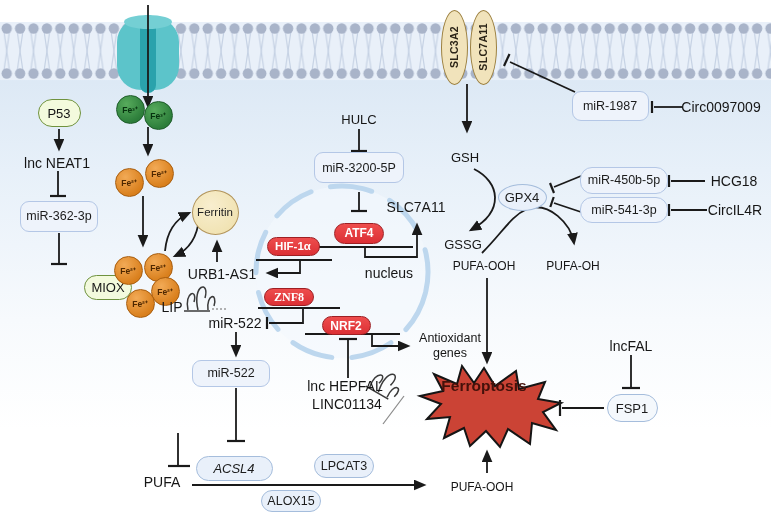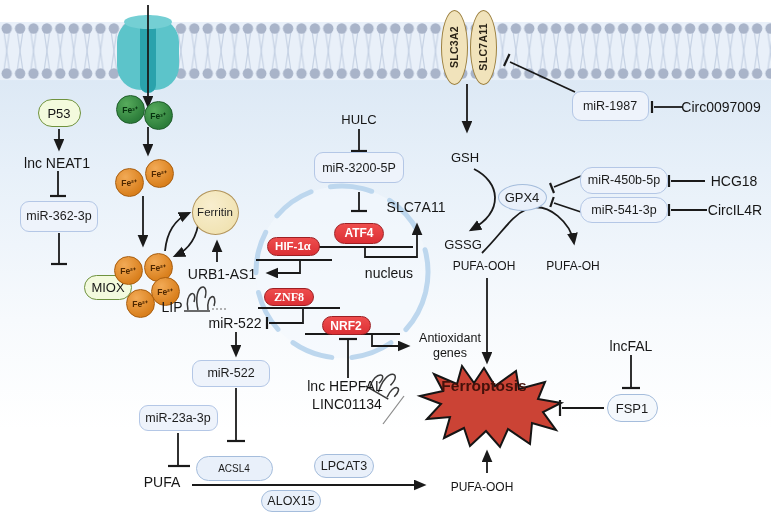--- a/index.html
+++ b/index.html
@@ -188,22 +188,21 @@
   <div class="lbl" style="left:734px;top:181px;">HCG18</div>
   <div class="lbl" style="left:735px;top:210px;">CircIL4R</div>
 
   <div class="lbl" style="left:345px;top:386px;">lnc HEPFAL</div>
   <div class="lbl" style="left:347px;top:404px;">LINC01134</div>
 
   <div class="lbl" style="left:631px;top:346px;">lncFAL</div>
   <div class="node pill" style="left:606.5px;top:394px;width:51px;height:28px;font-size:13px;background:#f4f8fc;">FSP1</div>
 
   <div class="node chip" style="left:192px;top:359.5px;width:78px;height:27px;">miR-522</div>
-  <div class="node chip" style="left:138.5px;top:405px;width:79px;height:26px;">miR-23a-3p</div>
-  <div class="node pill" style="left:195.5px;top:455.5px;width:77px;height:25px;font-size:10px;">ACSL4</div>
+  <div class="node pill" style="left:195.5px;top:455.5px;width:77px;height:25px;font-size:13px;font-style:italic;">ACSL4</div>
   <div class="node pill" style="left:314px;top:454px;width:60px;height:24px;">LPCAT3</div>
   <div class="node pill" style="left:261px;top:490px;width:60px;height:22px;">ALOX15</div>
   <div class="lbl" style="left:157px;top:482px;padding-left:10px;">PUFA</div>
   <div class="lbl" style="left:482px;top:487px;font-size:12px;">PUFA-OOH</div>
 
   <div class="lbl star-label" style="left:484px;top:386px;">Ferroptosis</div>
 
 </div>
 
 </body></html>

